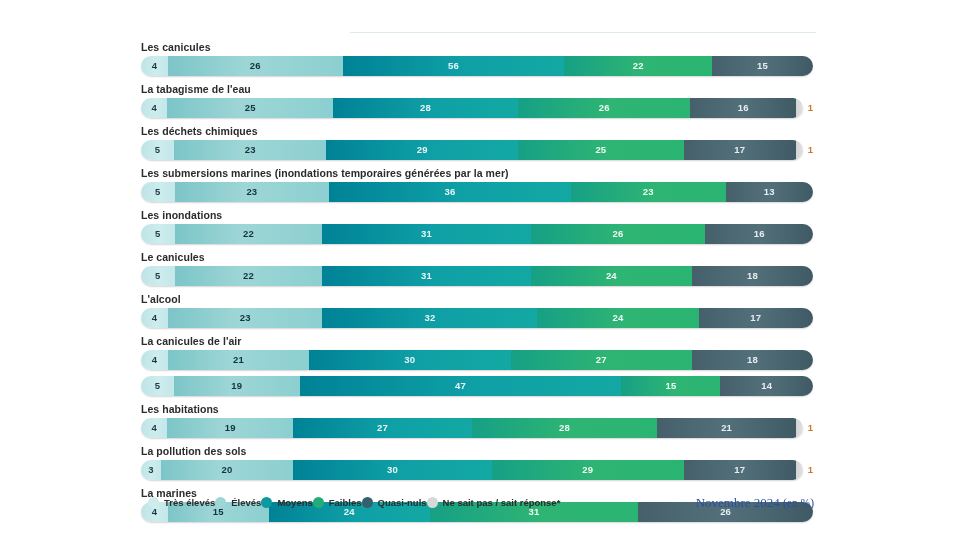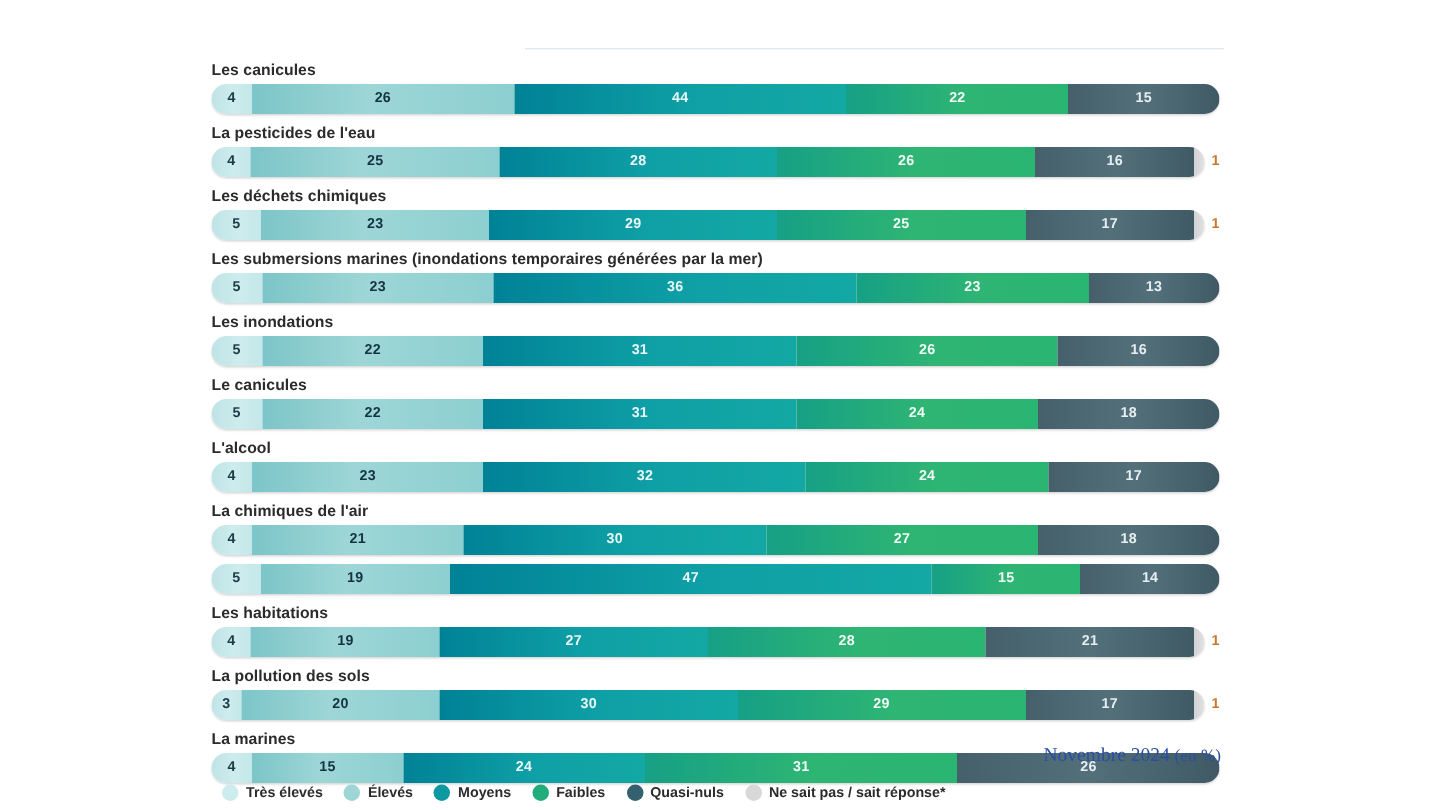--- a/index.html
+++ b/index.html
@@ -113,24 +113,23 @@
     color: #c8772c;
     margin-left: 5px;
     line-height: 1;
     white-space: nowrap;
   }
 
   
   #legend {
     position: absolute;
     left: 148px;
-    top: 523px;
+    top: 497px;
     display: flex;
     align-items: center;
-    gap: 14px;
   }
 
   .legend-item {
     display: flex;
     align-items: center;
     gap: 5px;
   }
 
   .legend-dot {
     width: 11px;
@@ -169,33 +168,33 @@
         <div class="row-label">Les canicules</div>
         <div class="bar-line">
           <div class="bar">
             <div class="seg s0" style="width: 26.88px;">
               <span class="seg-val">4</span>
             </div>
             <div class="seg s1" style="width: 174.72px;">
               <span class="seg-val">26</span>
             </div>
             <div class="seg s2" style="width: 221.76px;">
-              <span class="seg-val">44</span>
+              <span class="seg-val">56</span>
             </div>
             <div class="seg s3" style="width: 147.84px;">
               <span class="seg-val">22</span>
             </div>
             <div class="seg s4" style="width: 100.8px;">
               <span class="seg-val">15</span>
             </div>
           </div>
         </div>
       </div>
       <div class="row">
-        <div class="row-label">La pesticides de l'eau</div>
+        <div class="row-label">La tabagisme de l'eau</div>
         <div class="bar-line">
           <div class="bar">
             <div class="seg s0" style="width: 26.88px;">
               <span class="seg-val">4</span>
             </div>
             <div class="seg s1" style="width: 168px;">
               <span class="seg-val">25</span>
             </div>
             <div class="seg s2" style="width: 188.16px;">
               <span class="seg-val">28</span>
@@ -317,21 +316,21 @@
             <div class="seg s3" style="width: 161.28px;">
               <span class="seg-val">24</span>
             </div>
             <div class="seg s4" style="width: 114.24px;">
               <span class="seg-val">17</span>
             </div>
           </div>
         </div>
       </div>
       <div class="row">
-        <div class="row-label">La chimiques de l'air</div>
+        <div class="row-label">La canicules de l'air</div>
         <div class="bar-line">
           <div class="bar">
             <div class="seg s0" style="width: 26.88px;">
               <span class="seg-val">4</span>
             </div>
             <div class="seg s1" style="width: 141.12px;">
               <span class="seg-val">21</span>
             </div>
             <div class="seg s2" style="width: 201.6px;">
               <span class="seg-val">30</span>

